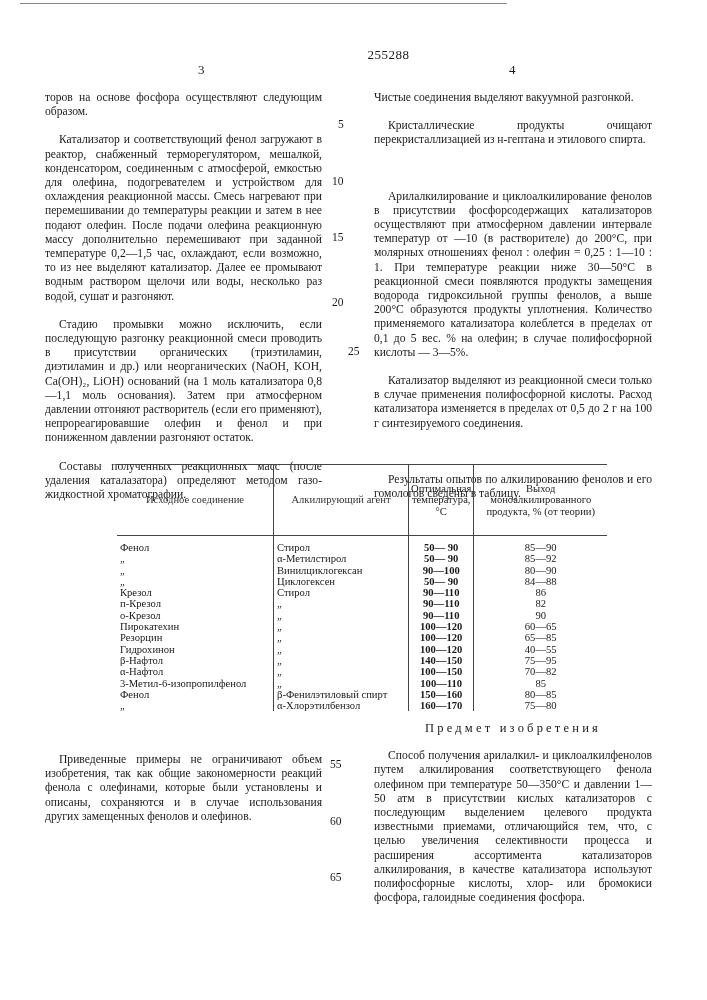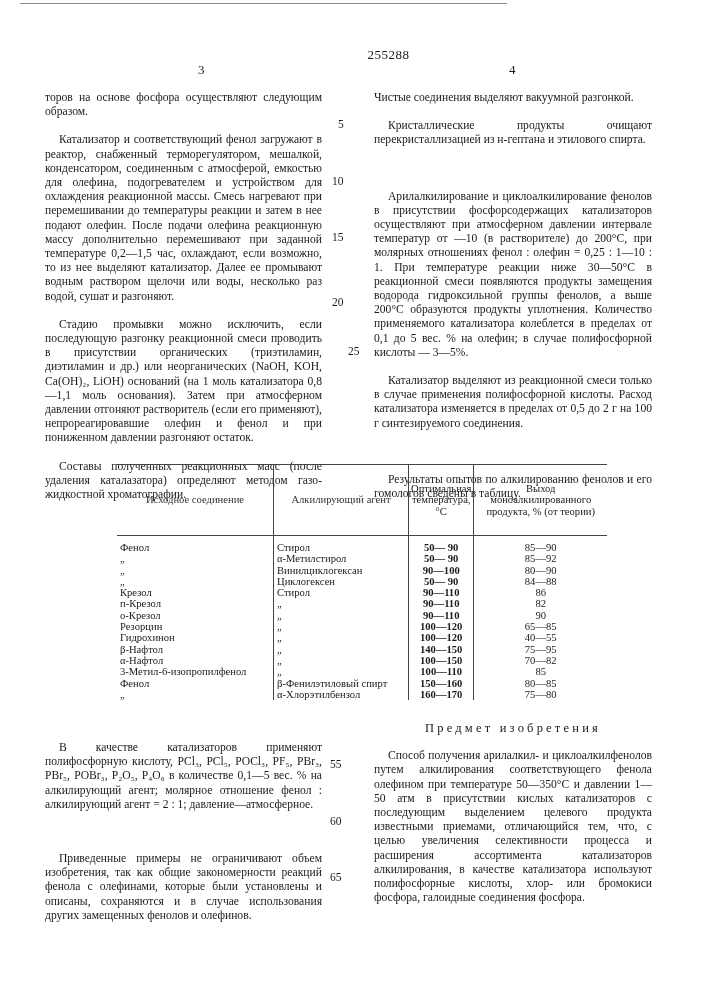--- a/index.html
+++ b/index.html
@@ -109,20 +109,26 @@
       <td class="c3">90—110</td>
       <td class="c4">82</td>
     </tr>
     <tr>
       <td class="c1">о-Крезол</td>
       <td class="c2 ditto">„</td>
       <td class="c3">90—110</td>
       <td class="c4">90</td>
     </tr>
     <tr>
+      <td class="c1">Пирокатехин</td>
+      <td class="c2 ditto">„</td>
+      <td class="c3">100—120</td>
+      <td class="c4">60—65</td>
+    </tr>
+    <tr>
       <td class="c1">Резорцин</td>
       <td class="c2 ditto">„</td>
       <td class="c3">100—120</td>
       <td class="c4">65—85</td>
     </tr>
     <tr>
       <td class="c1">Гидрохинон</td>
       <td class="c2 ditto">„</td>
       <td class="c3">100—120</td>
       <td class="c4">40—55</td>
@@ -154,21 +160,20 @@
     <tr>
       <td class="c1 ditto">„</td>
       <td class="c2">α-Хлорэтилбензол</td>
       <td class="c3">160—170</td>
       <td class="c4">75—80</td>
     </tr>
   </tbody>
 </table>
 
 <div class="col left" style="top:727px">
-  <p class="ind">В качестве катализаторов применяют полифосфорную кислоту, PCl₃, PCl₅, POCl₃, PF₅, PBr₃, PBr₅, POBr₃, P₂O₅, P₄O₆ в количестве 0,1—5 вес. % на алкилирующий агент; молярное отношение фенол : алкилирующий агент = 2 : 1; давление—атмосферное.</p>
   <div class="gap" style="height:12px"></div>
   <p class="ind">Приведенные примеры не ограничивают объем изобретения, так как общие закономерности реакций фенола с олефинами, которые были установлены и описаны, сохраняются и в случае использования других замещенных фенолов и олефинов.</p>
 </div>
 
 <div class="col right" style="top:721px">
   <div class="title">Предмет изобретения</div>
   <p class="ind">Способ получения арилалкил- и циклоалкилфенолов путем алкилирования соответствующего фенола олефином при температуре 50—350°C и давлении 1—50 атм в присутствии кислых катализаторов с последующим выделением целевого продукта известными приемами, отличающийся тем, что, с целью увеличения селективности процесса и расширения ассортимента катализаторов алкилирования, в качестве катализатора используют полифосфорные кислоты, хлор- или бромокиси фосфора, галоидные соединения фосфора.</p>
 </div>
 
 </body></html>

